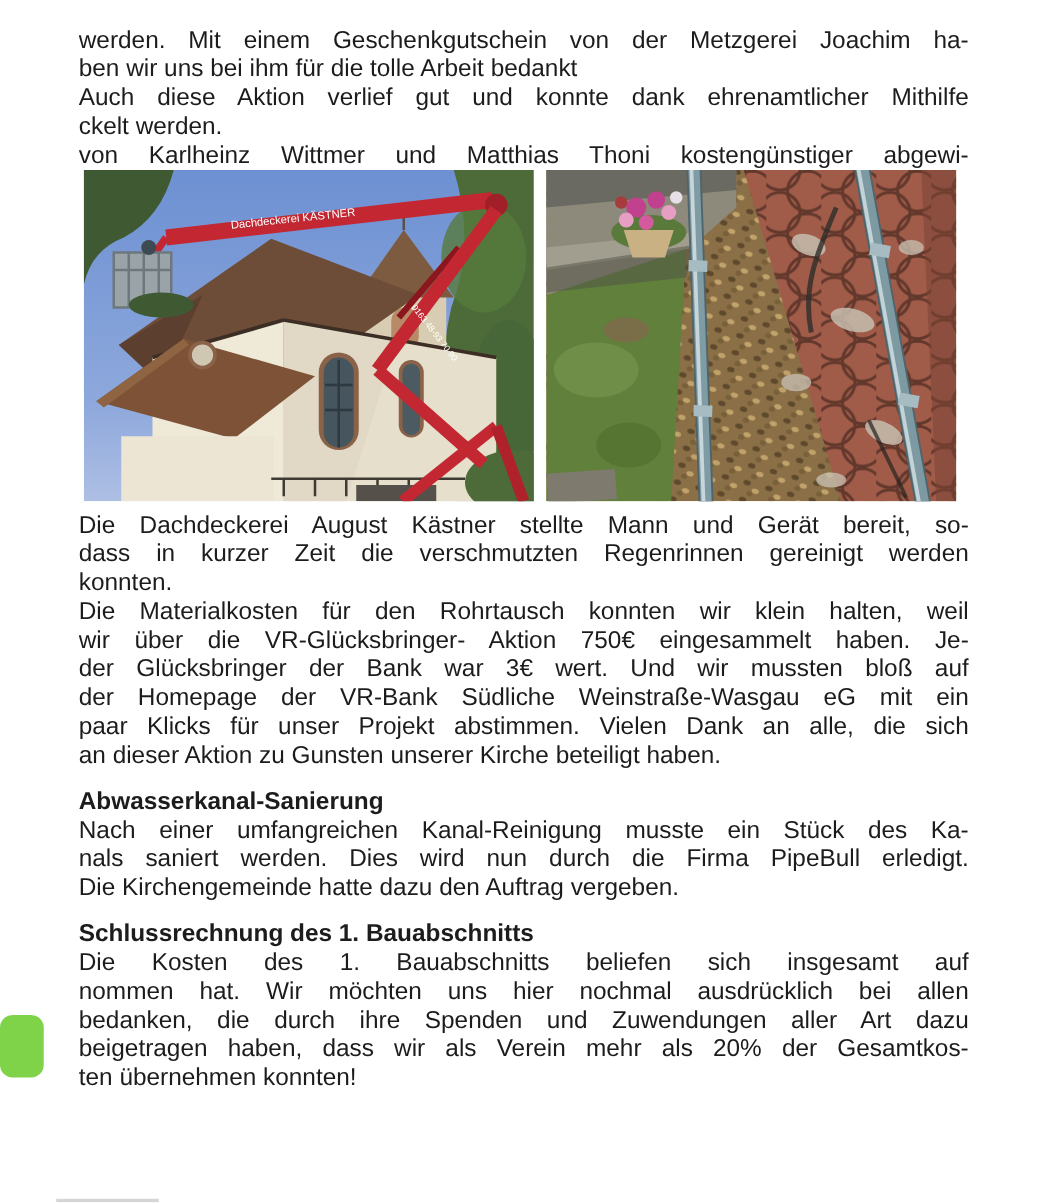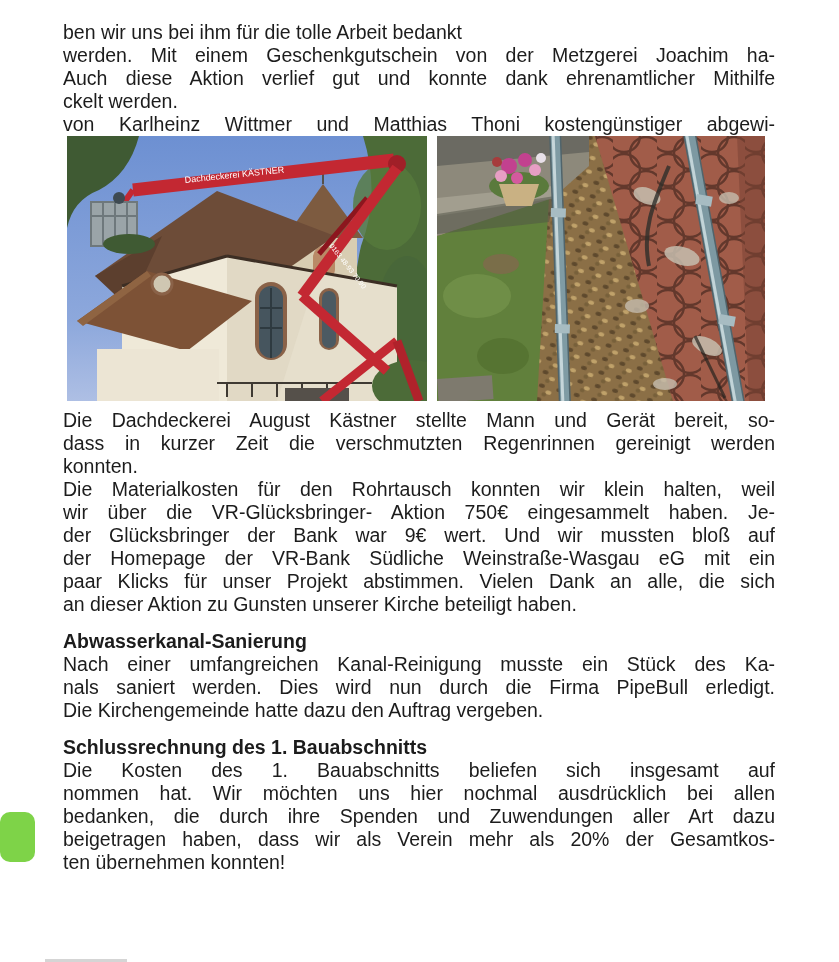--- a/index.html
+++ b/index.html
@@ -38,22 +38,22 @@
 </head>
 <body>
 
 <div class="page">
 
   <div class="green-marker" style="background:#7ed348;"></div>
 
   <div class="col">
 
     <div class="para">
+      <div class="line">werden. Mit einem Geschenkgutschein von der Metzgerei Joachim ha-</div>
       <div class="line last">ben wir uns bei ihm für die tolle Arbeit bedankt</div>
-      <div class="line">werden. Mit einem Geschenkgutschein von der Metzgerei Joachim ha-</div>
     </div>
 
     <div class="para">
       <div class="line">Auch diese Aktion verlief gut und konnte dank ehrenamtlicher Mithilfe</div>
       <div class="line last">ckelt werden.</div>
       <div class="line">von Karlheinz Wittmer und Matthias Thoni kostengünstiger abgewi-</div>
     </div>
 
     <div class="figure-row">
 
@@ -203,21 +203,21 @@
 
     <div class="para">
       <div class="line">Die Dachdeckerei August Kästner stellte Mann und Gerät bereit, so-</div>
       <div class="line">dass in kurzer Zeit die verschmutzten Regenrinnen gereinigt werden</div>
       <div class="line last">konnten.</div>
     </div>
 
     <div class="para">
       <div class="line">Die Materialkosten für den Rohrtausch konnten wir klein halten, weil</div>
       <div class="line">wir über die VR-Glücksbringer- Aktion 750€ eingesammelt haben. Je-</div>
-      <div class="line">der Glücksbringer der Bank war 9€ wert. Und wir mussten bloß auf</div>
+      <div class="line">der Glücksbringer der Bank war 3€ wert. Und wir mussten bloß auf</div>
       <div class="line">der Homepage der VR-Bank Südliche Weinstraße-Wasgau eG mit ein</div>
       <div class="line">paar Klicks für unser Projekt abstimmen. Vielen Dank an alle, die sich</div>
       <div class="line last">an dieser Aktion zu Gunsten unserer Kirche beteiligt haben.</div>
     </div>
 
     <div class="heading">Abwasserkanal-Sanierung</div>
     <div class="para">
       <div class="line">Nach einer umfangreichen Kanal-Reinigung musste ein Stück des Ka-</div>
       <div class="line">nals saniert werden. Dies wird nun durch die Firma PipeBull erledigt.</div>
       <div class="line last">Die Kirchengemeinde hatte dazu den Auftrag vergeben.</div>

